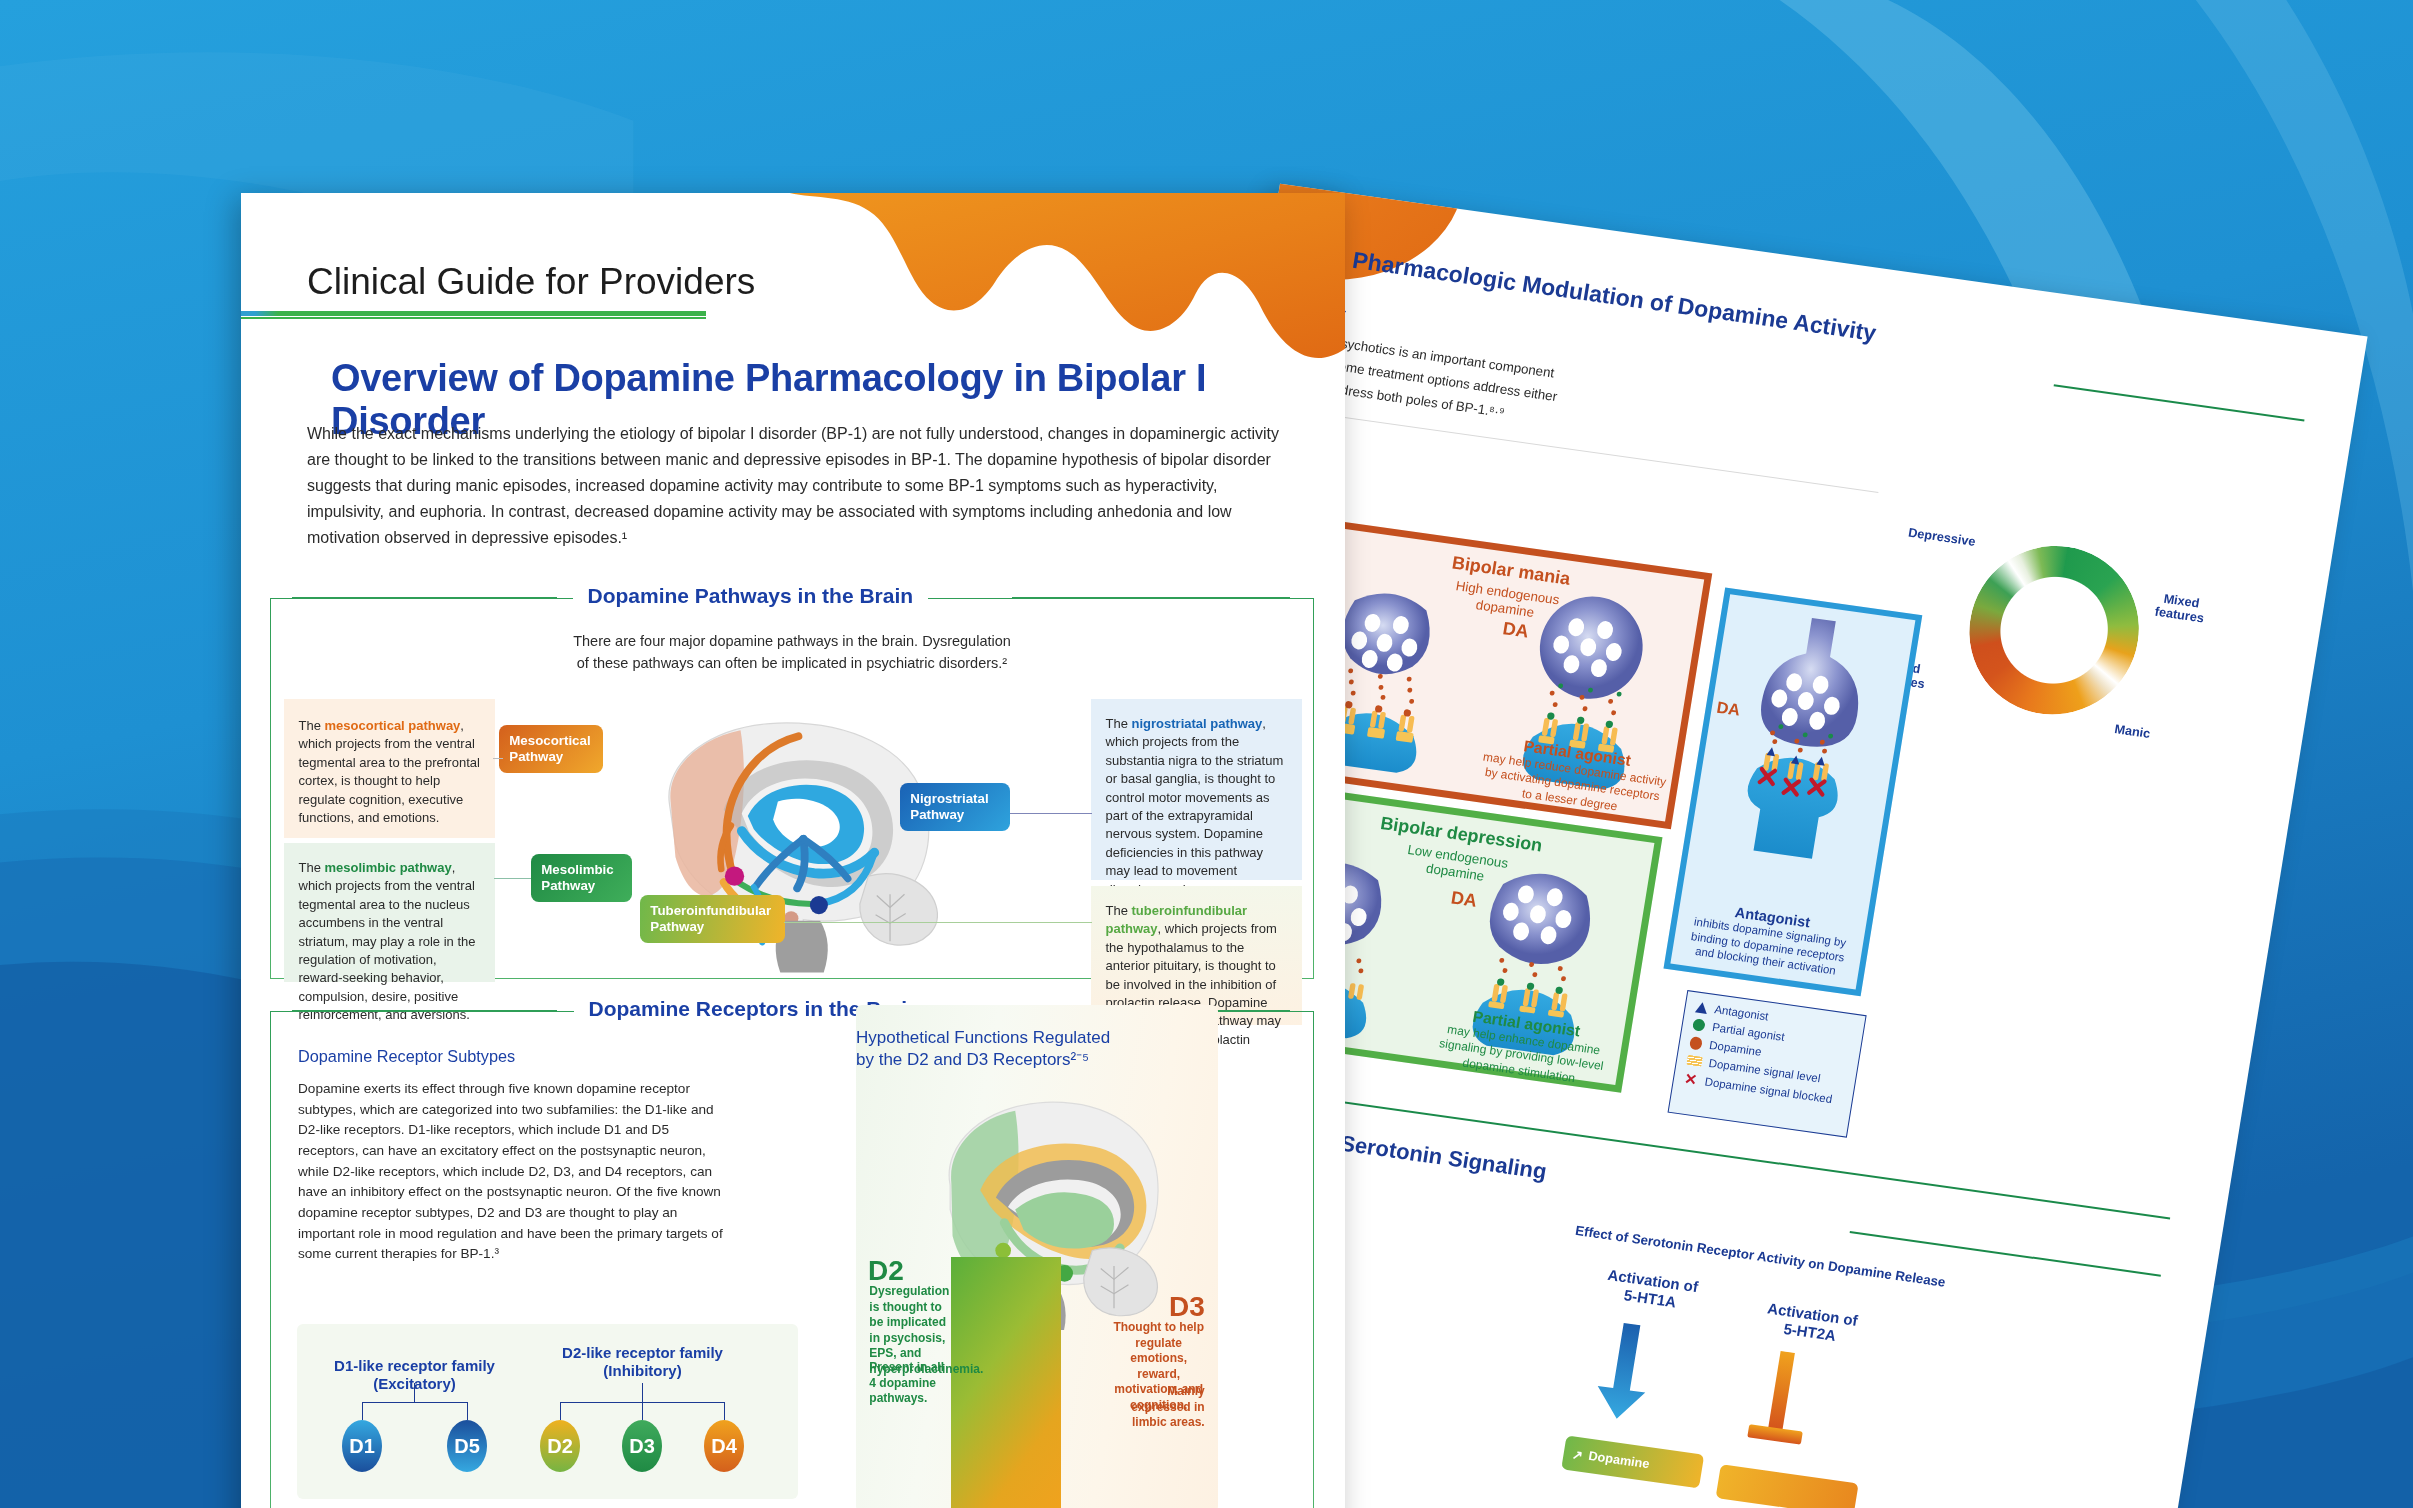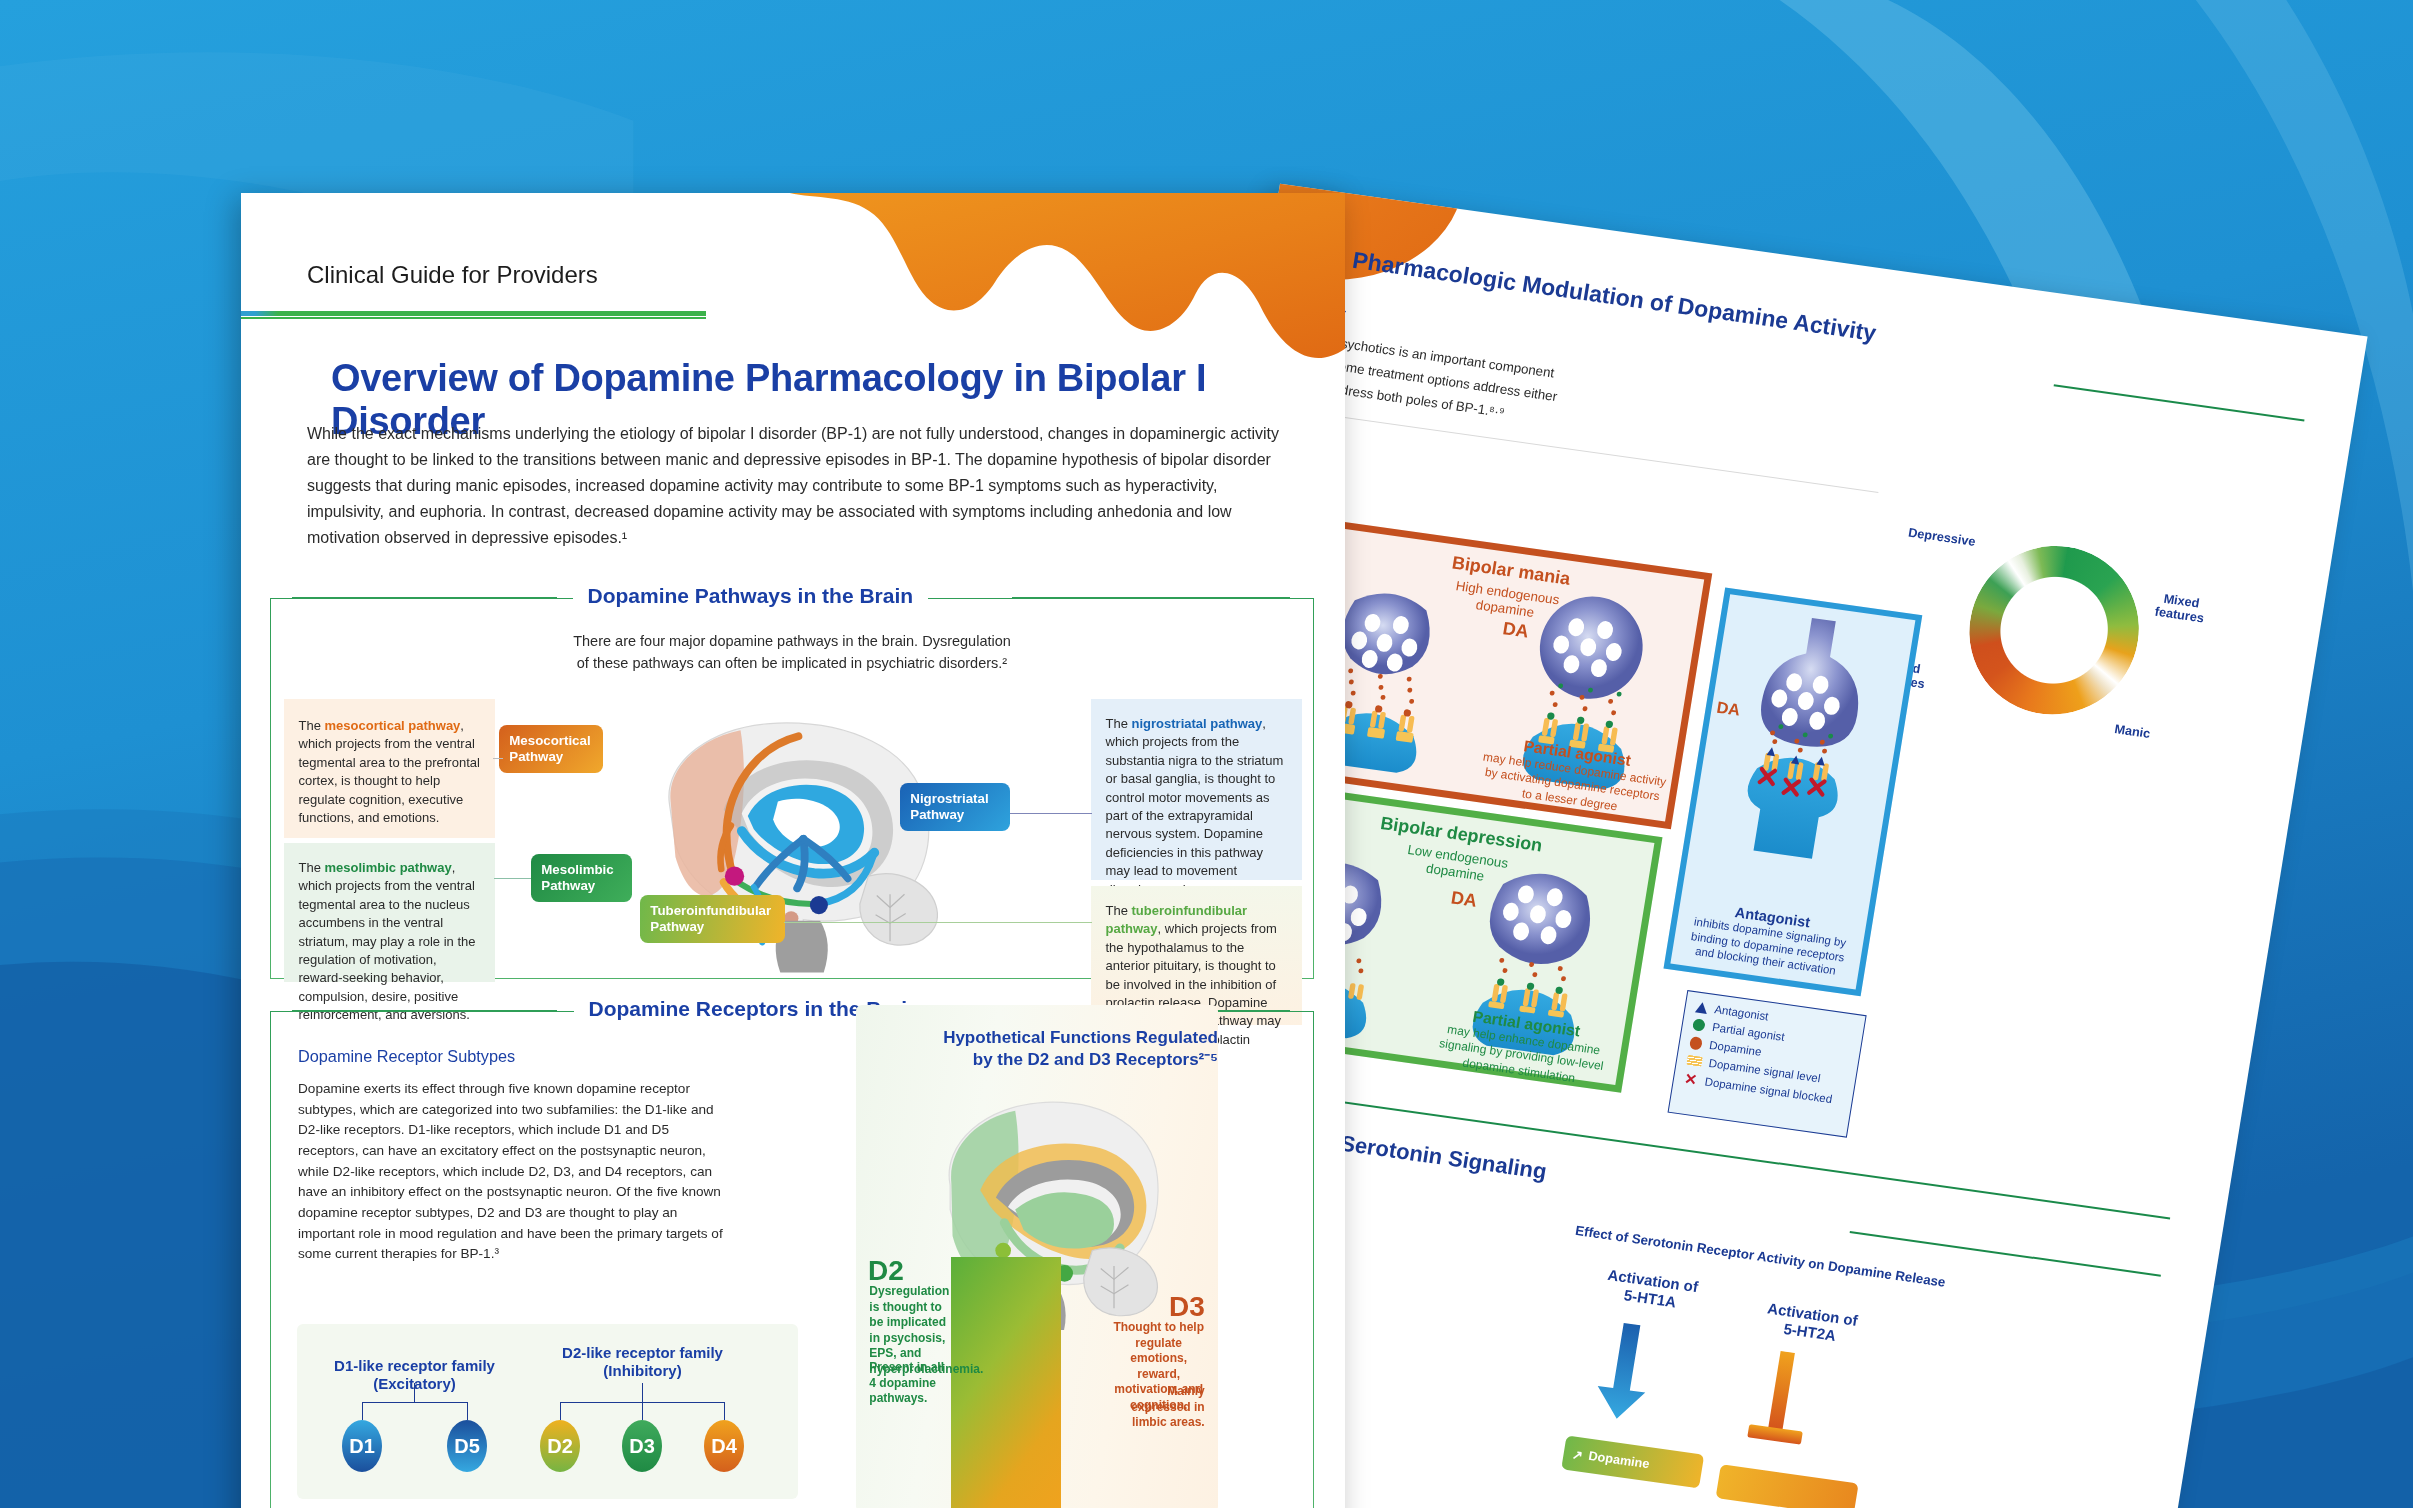--- a/index.html
+++ b/index.html
@@ -94,21 +94,21 @@
   .page1 {
     position: absolute;
     left: 241px; top: 193px;
     width: 1104px; height: 1352px;
     background: #fff;
     box-shadow: -6px 4.8px 28px rgba(0,0,0,0.28);
     z-index: 5;
     overflow: hidden;
   }
   .p1-orange-wave { position:absolute; right:0; top:0; width:676px; height:187px; overflow:hidden;}
-  .p1-kicker { position:absolute; left:66px; top:68px; font-size:24px; color:#1d1d1d; font-weight:normal;}
+  .p1-kicker { position:absolute; left:66px; top:68px; font-size:37px; color:#1d1d1d; font-weight:normal;}
   .p1-rule { position:absolute; left:0; top:118px; width:465px; height:5.4px;
     background: linear-gradient(90deg,#2f9fd0 0%, #2f9fd0 3%, #3bb24a 8%, #3bb24a 100%);}
   .p1-rule2 { position:absolute; left:0; top:124px; width:465px; height:2.4px; background:#3bb24a;}
   .p1-title { position:absolute; left:66px; top:164px; font-size:38px; font-weight:bold; color:#1a3fa5; letter-spacing:-0.3px;margin-left:24px;}
   .p1-intro { position:absolute; left:66px; top:228px; width:990px; font-size:16px; line-height:1.62; color:#2b2b2b;}
 
   
   .card {
     position:absolute; border:1.8px solid; border-radius:15.7px;
   }
@@ -133,21 +133,21 @@
   .recep-h { position:absolute; color:#1a3fa5; font-size:16.3px; }
   .recep-body { position:absolute; width:434px; font-size:13.6px; line-height:1.52; color:#2b2b2b; }
   .fam-card { position:absolute; background:#f3f8f0; border-radius:6px; }
   .fam-title { position:absolute; text-align:center; font-weight:bold; color:#1a3fa5; font-size:15px; line-height:1.22; }
   .dnode { position:absolute; width:40px; height:52px; border-radius:50%;
      display:flex;align-items:center;justify-content:center;color:#fff;font-weight:bold;font-size:20px;}
   .tline { position:absolute; background:#1b3a93; }
 
   .hyp-card { position:absolute; left:615px; top:812px; width:362px; height:507px;
      background: linear-gradient(100deg,#eff6ec 0%,#f7faf3 32%,#fdf6ea 72%,#fdf1e2 100%); border-radius:6px;}
-  .hyp-title { position:absolute; width:100%; text-align:right; top:22px; color:#1a3fa5; font-weight:bold; font-size:17px; line-height:1.28;}
+  .hyp-title { position:absolute; width:100%; text-align:left; top:22px; color:#1a3fa5; font-weight:normal; font-size:17px; line-height:1.28;}
   .d-head { position:absolute; font-weight:bold; font-size:28px; }
   .d-text { position:absolute; font-size:12px; line-height:1.3; font-weight:bold; }
 </style>
 </head>
 <body>
 
 <div id="bg">
   <svg width="2413" height="1508" viewBox="0 0 4000 2500" preserveAspectRatio="none">
     <defs>
       <linearGradient id="bgG" x1="0" y1="0" x2="0.35" y2="1">

